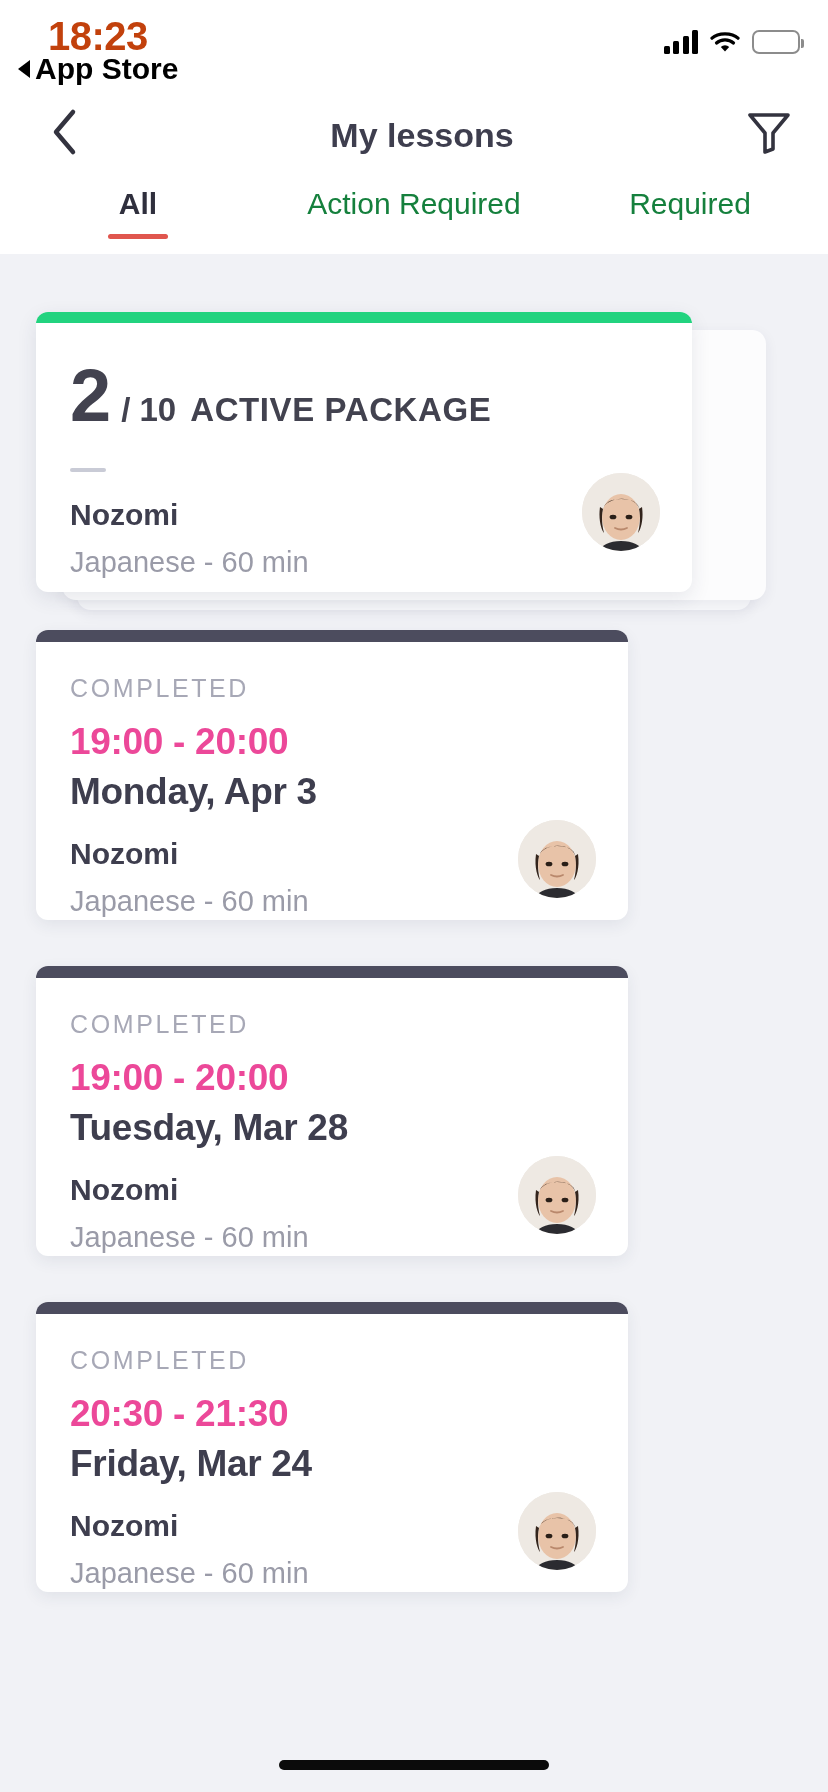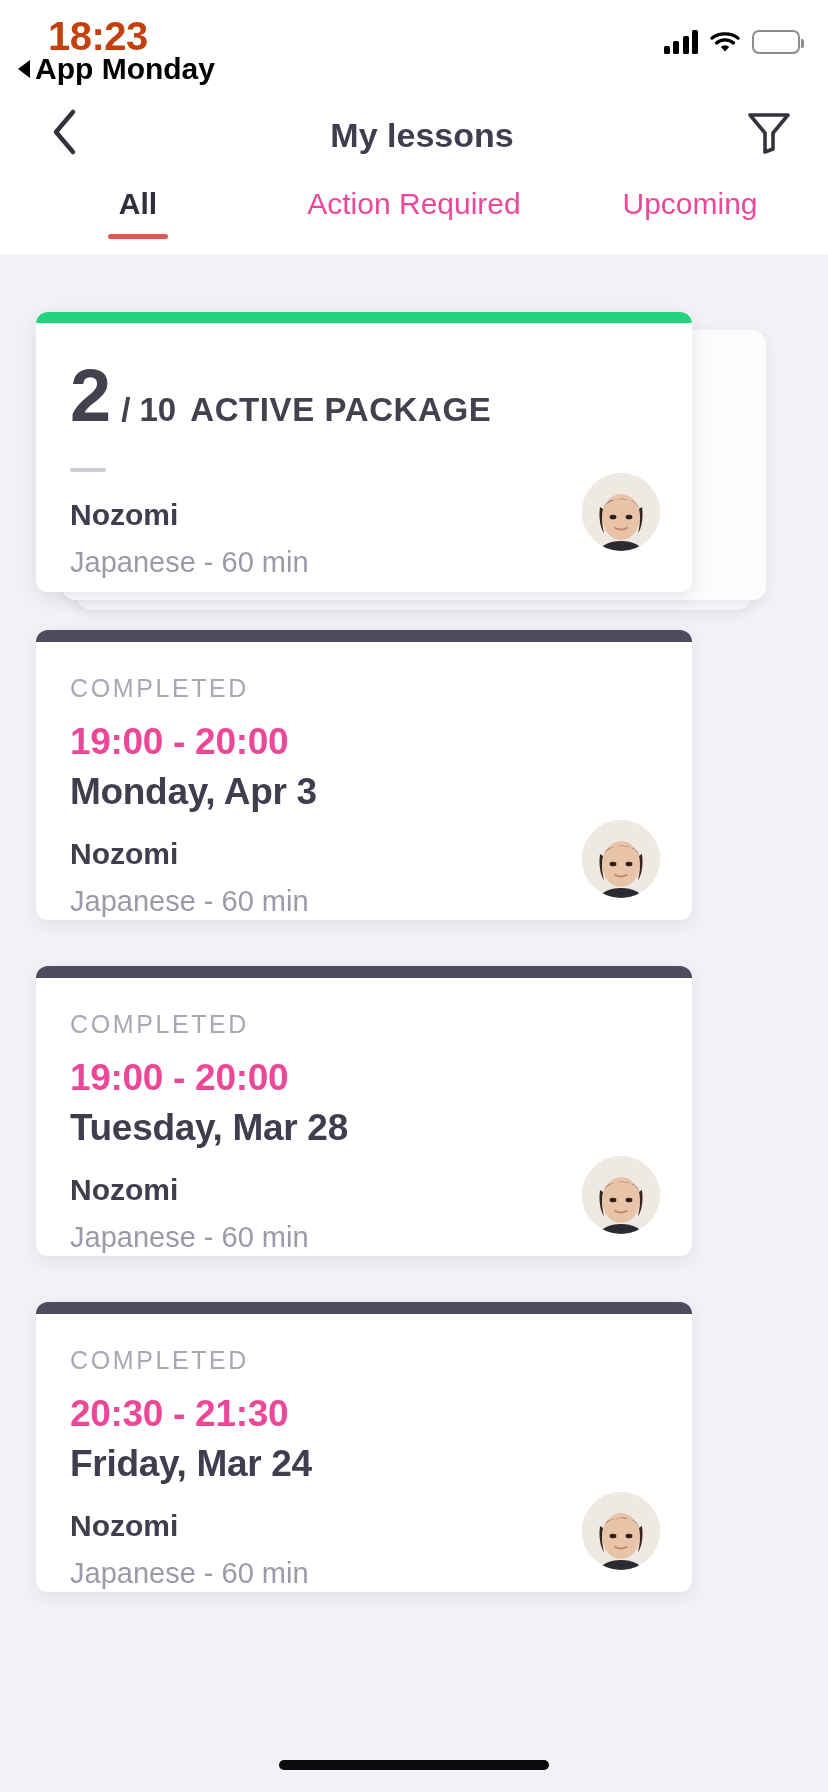--- a/index.html
+++ b/index.html
@@ -72,21 +72,21 @@
     display:flex; align-items:center; justify-content:center;
   }
 
   
   .tabs {
     position:absolute; top:169px; left:0; width:828px; height:85px;
     background:#ffffff; display:flex; align-items:flex-start;
   }
   .tab {
     flex:1; text-align:center; padding-top:18px;
-    font-size:30px; color:#ec4899; font-weight:400; position:relative;
+    font-size:30px; color:#15803d; font-weight:400; position:relative;
   }
   .tab.active { color:#2F2F3D; font-weight:700; }
   .tab.active:after {
     content:""; position:absolute; left:50%; transform:translateX(-50%);
     bottom:-18px; width:60px; height:5px; background:#E0564E; border-radius:3px;
   }
 
   
   .content {
     position:absolute; top:254px; left:0; width:828px; height:1538px;
@@ -122,21 +122,21 @@
   .pkg-divider {
     width:36px; height:4px; background:#C9CBD6; border-radius:2px; margin-top:38px;
   }
   .pkg-teacher { margin-top:26px; }
   .t-name { font-size:30px; font-weight:700; color:#3E3E4E; }
   .t-sub  { font-size:29px; color:#9A9BA8; margin-top:14px; }
   .pkg-avatar { position:absolute; right:32px; top:150px; }
 
   
   .lesson {
-    position:absolute; left:36px; width:656px; height:290px;
+    position:absolute; left:36px; width:592px; height:290px;
     background:#ffffff; border-radius:12px; overflow:hidden;
     box-shadow:0 5px 16px rgba(40,45,80,.08);
   }
   .lesson-bar { height:12px; background:#4C4C5E; width:100%; }
   .lesson-body { padding:32px 34px 0 34px; position:relative; height:100%; }
   .l-status {
     font-size:25px; letter-spacing:2.6px; color:#A7A8B6; font-weight:400;
   }
   .l-time { font-size:37px; font-weight:700; color:#ec4899; margin-top:18px; letter-spacing:-.3px; }
   .l-date { font-size:37px; font-weight:700; color:#3E3E4E; margin-top:8px; letter-spacing:-.3px; }
@@ -155,21 +155,21 @@
 </style>
 </head>
 <body>
 
 <div class="phone">
 
   <div class="statusbar">
     <div class="sb-time">18:23</div>
     <div class="sb-backapp">
       <span class="tri"></span>
-      <span>App Monday</span>
+      <span>App Store</span>
     </div>
     <div class="sb-right">
       <span class="bars">
         <i></i>
           <i></i>
           <i></i>
           <i></i>
       </span>
       <span class="wifi">
         <svg width="30" height="24" viewBox="0 0 30 24">
@@ -199,21 +199,21 @@
   </div>
 
   <div class="tabs">
     <div class="tab active">
       <span>All</span>
     </div>
     <div class="tab">
       <span>Action Required</span>
     </div>
     <div class="tab">
-      <span>Upcoming</span>
+      <span>Required</span>
     </div>
   </div>
 
   <div class="content">
 
     <div class="pkg-wrap">
       <div class="pkg-stack2"></div>
       <div class="pkg-stack1"></div>
       <div class="pkg-card">
         <div class="pkg-bar"></div>

